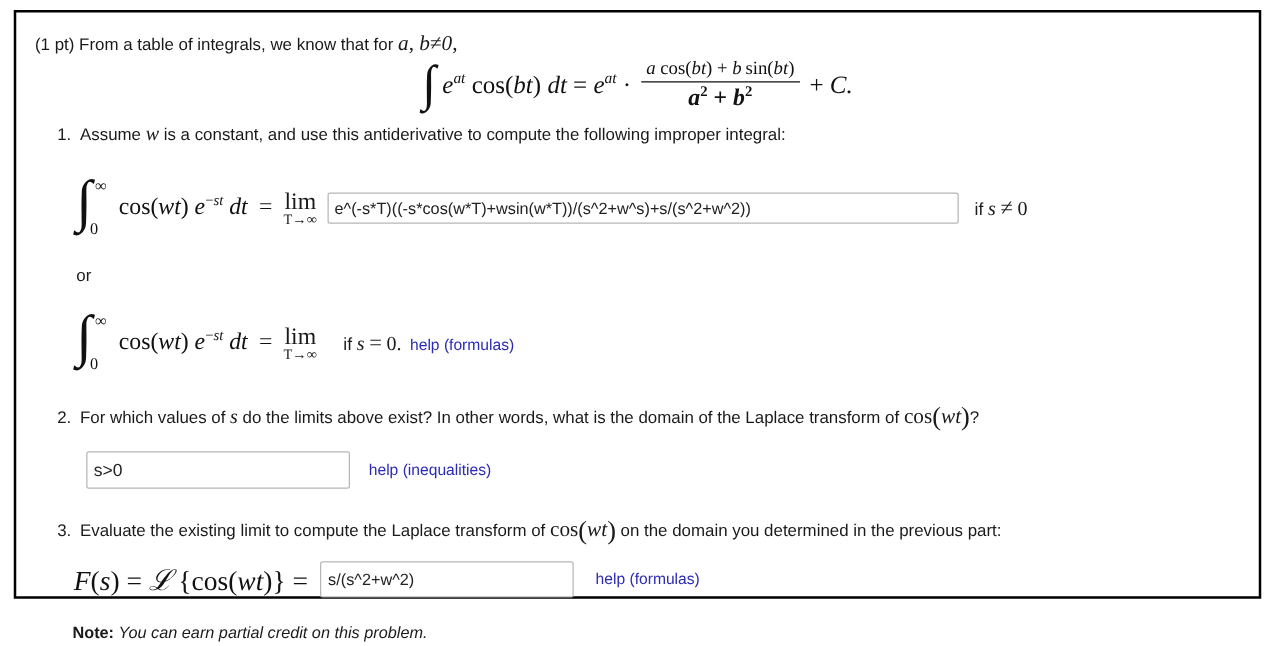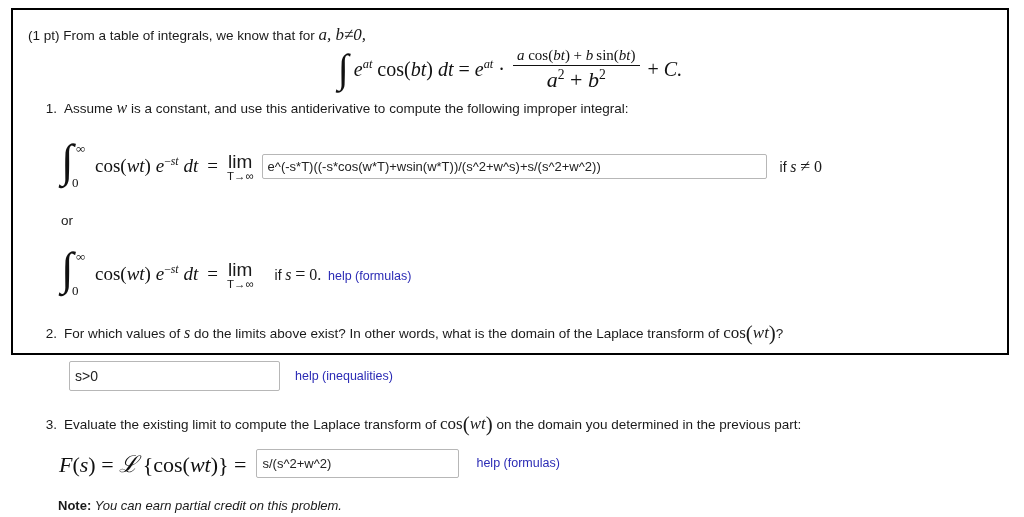--- a/index.html
+++ b/index.html
@@ -19,21 +19,21 @@
     width: 1024px;
     height: 517px;
   }
 
   
   .problem-frame {
     position: absolute;
     left: 11px;
     top: 8px;
     width: 998px;
-    height: 347px;
+    height: 471px;
     border: 2px solid #000;
     box-sizing: border-box;
     background: #fff;
   }
 
   .prompt-line {
     position: absolute;
     font-size: 13.5px;
     line-height: 17px;
     white-space: nowrap;
@@ -76,21 +76,22 @@
   }
   .frac .num {
     display: block;
     padding: 0 4px 1px 4px;
     border-bottom: 1.2px solid #111;
     font-size: 15px;
   }
   .frac .den {
     display: block;
     padding: 1px 4px 0 4px;
-    font-size: 22px;
+    font-size: 19px;
+    font-weight: bold;
   }
   .intsym {
     font-family: "Liberation Serif", serif;
     font-size: 40px;
     font-style: italic;
     line-height: 0;
     position: relative;
     top: 6px;
     display: inline-block;
   }
@@ -173,21 +174,21 @@
   }
   .eq-sign {
     margin: 0 9px;
     font-family: "Liberation Serif", serif;
     font-size: 19px;
     font-style: normal;
   }
   .limbox {
     display: inline-block;
     text-align: center;
-    font-family: Liberation Sans, sans-serif;
+    font-family: Liberation Serif, serif;
     font-style: normal;
     margin-right: 8px;
     position: relative;
     top: 2px;
   }
   .limbox .lim {
     display: block;
     font-size: 19px;
     line-height: 17px;
   }

